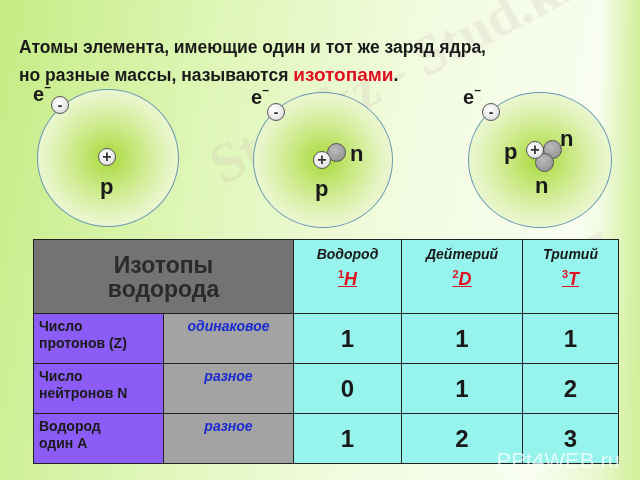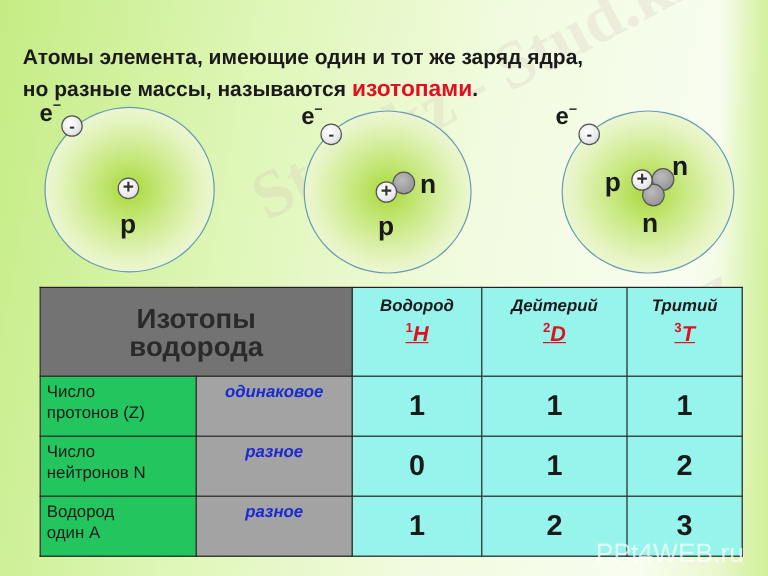--- a/index.html
+++ b/index.html
@@ -69,22 +69,22 @@
   .hdr-iso .name {
     display: block; font-style: italic; font-weight: bold; font-size: 14px;
     color: #1a1a1a; margin-top: 6px;
   }
   .hdr-iso .sym {
     display: block; font-style: italic; font-weight: bold; font-size: 18px;
     color: #e01020; margin-top: 6px; text-decoration: underline;
   }
   .hdr-iso .sym sup { font-size: 11px; font-style: normal; }
   .row-label {
-    background: #22c55e; font-size: 14px; color: #1a1a1a; line-height: 17px;
-    padding: 4px 0 0 5px !important; height: 45px;
+    background: #8b5cf6; font-size: 14px; color: #1a1a1a; line-height: 17px;
+    padding: 4px 0 0 5px !important; height: 45px; font-weight: bold;
   }
   .row-desc {
     background: #a3a3a3; text-align: center;
     font-style: italic; font-weight: bold; font-size: 14px; color: #1a2ad0;
     padding-top: 4px !important;
   }
   .row-val {
     background: #96f4ec; text-align: center; vertical-align: middle !important;
     font-weight: bold; font-size: 24px; color: #1a1a1a;
   }

